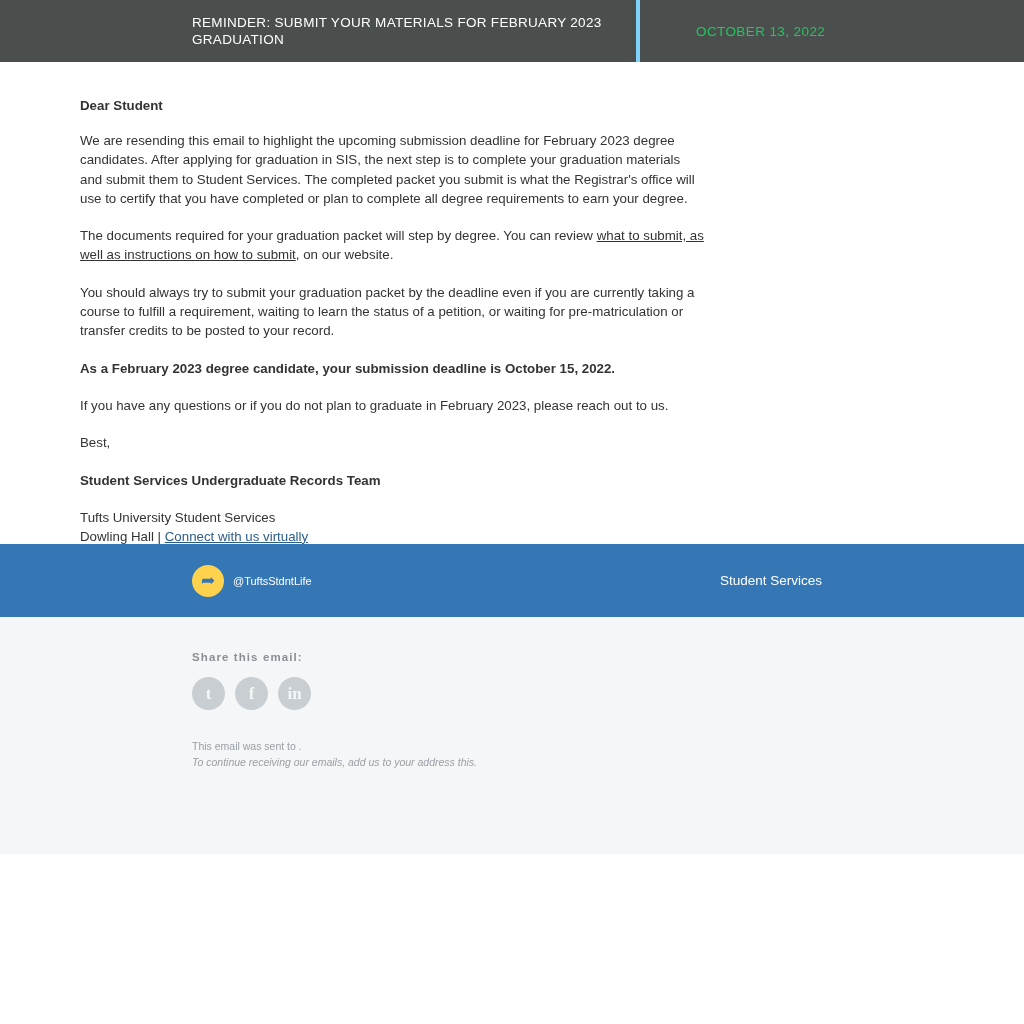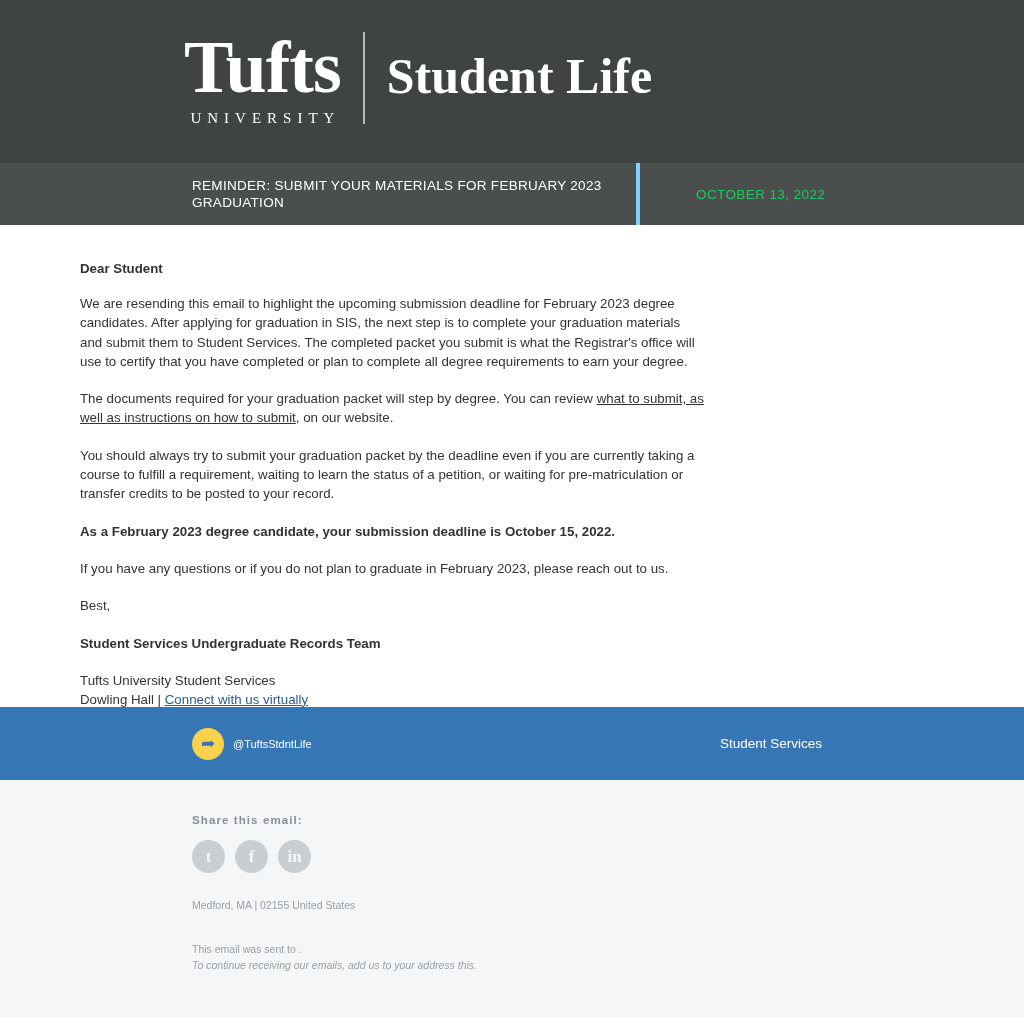--- a/index.html
+++ b/index.html
@@ -229,30 +229,20 @@
   }
   .sent-to .ital {
     font-style: italic;
   }
 </style>
 </head>
 <body>
 
 <div class="page">
 
-  <div class="masthead">
-    <div class="logo-wrap">
-      <div class="logo-tufts">
-        <div class="logo-tufts-word">Tufts</div>
-        <div class="logo-tufts-sub">UNIVERSITY</div>
-      </div>
-      <div class="logo-rule"></div>
-      <div class="logo-studentlife">Student Life</div>
-    </div>
-  </div>
 
   <div class="subject-bar">
     <div class="subject-left">
       <div class="subject-title">REMINDER: SUBMIT YOUR MATERIALS FOR FEBRUARY 2023 GRADUATION</div>
     </div>
     <div class="subject-right">
       <div class="subject-date">OCTOBER 13, 2022</div>
     </div>
   </div>
 
@@ -295,21 +285,20 @@
           <span>t</span>
         </div>
       <div class="share-icon">
           <span>f</span>
         </div>
       <div class="share-icon">
           <span>in</span>
         </div>
     </div>
     <div class="addr">
-      <div>Medford, MA | 02155 United States</div>
     </div>
     <div class="sent-to">
       <div>This email was sent to .</div>
       <div class="ital">To continue receiving our emails, add us to your address this.</div>
     </div>
   </div>
 
 </div>
 
 </body></html>

